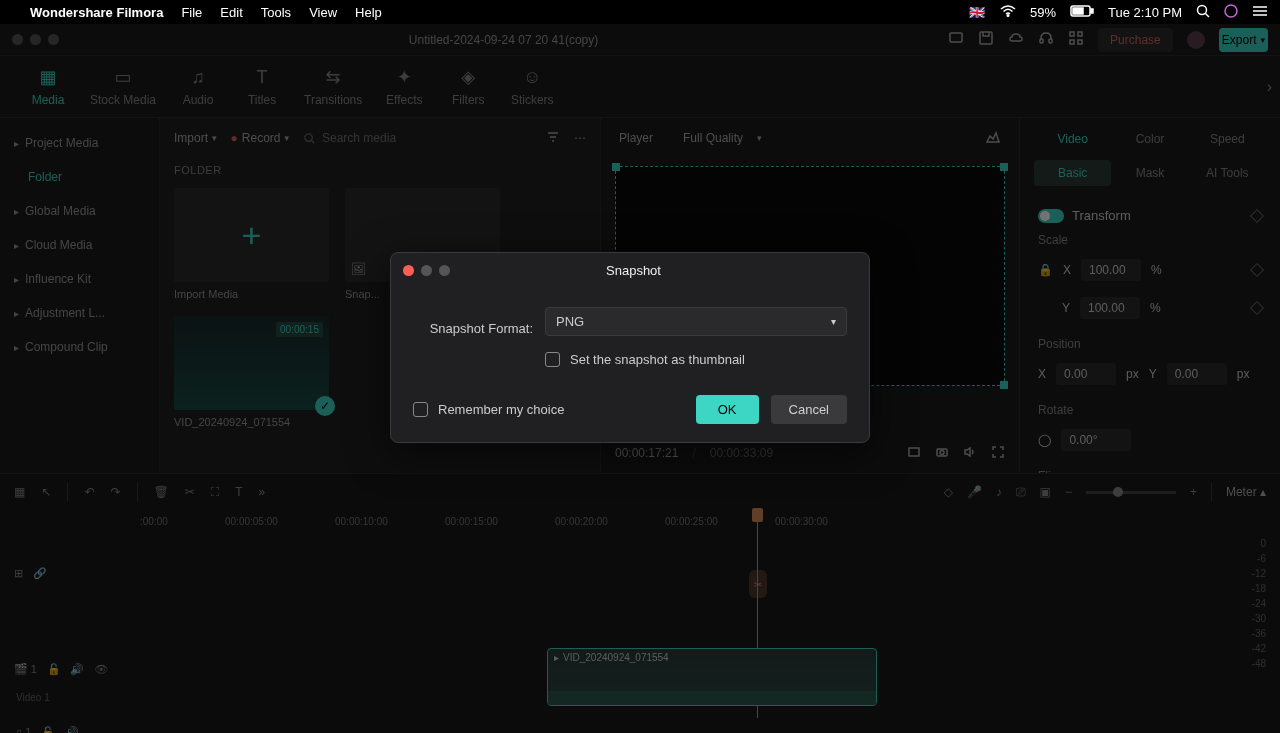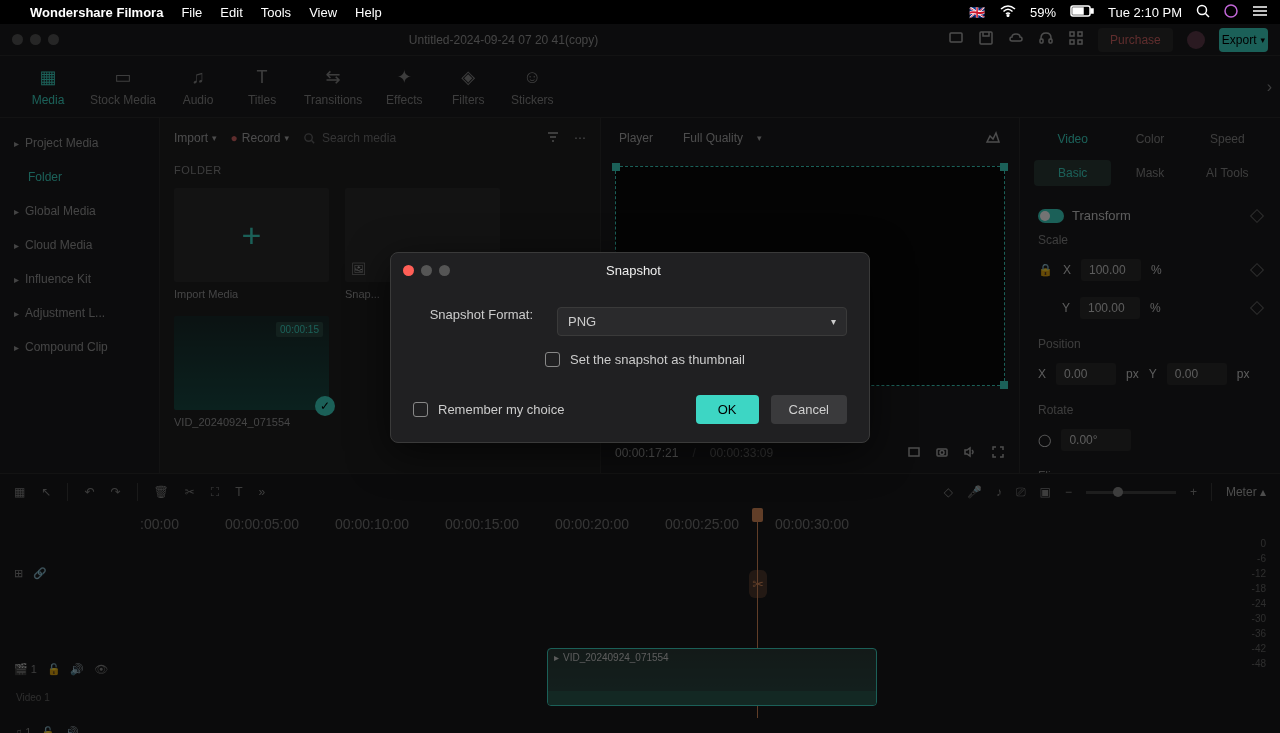--- a/index.html
+++ b/index.html
@@ -85,40 +85,40 @@
 .diamond { width:10px; height:10px; border:1px solid #666; transform:rotate(45deg); margin-left:auto;}
 
 
 .timeline { height: 260px; background: #1a1a1c; border-top: 1px solid #2a2a2a; display:flex; flex-direction:column;}
 .tl-toolbar { height: 36px; display: flex; align-items: center; padding: 0 14px; gap: 16px; color: #888;}
 .tl-toolbar .sep { width:1px; height:18px; background:#3a3a3a;}
 .tl-toolbar .right-group { margin-left:auto; display:flex; gap:14px; align-items:center;}
 .zoom-slider { width:90px; height:3px; background:#444; position:relative;}
 .zoom-slider::after { content:''; position:absolute; width:10px; height:10px; background:#888; border-radius:50%; top:-4px; left:30%;}
 .meter-label { color:#aaa; font-size:12px;}
-.tl-ruler { height:28px; display:flex; padding-left:68px; position:relative; color:#777; font-size:14px;}
+.tl-ruler { height:28px; display:flex; padding-left:68px; position:relative; color:#777; font-size:10px;}
 .tl-ruler .tick { position:absolute; top:6px;}
 .playhead { position:absolute; top:0; bottom:-180px; width:1px; background:#d88a5a; left:757px;}
 .playhead::before { content:''; position:absolute; top:-2px; left:-5px; width:11px; height:14px; background:#d88a5a; border-radius:2px;}
 .cut-marker { position:absolute; top:60px; left:749px; width:18px; height:28px; background:rgba(216,138,90,0.28); border-radius:6px; display:flex; align-items:center; justify-content:center; color:#d88a5a;}
 .tl-tracks { flex:1; position:relative; padding-left:140px;}
 .tl-levels { position:absolute; right:14px; top:0; display:flex; flex-direction:column; gap:4px; color:#666; font-size:10px; text-align:right;}
 .track-labels { position:absolute; left:0; top:0; width:140px; padding:0 14px;}
 .track-row { height:46px; display:flex; align-items:center; gap:10px; color:#888; font-size:11px;}
 .clip { position:absolute; top:110px; left:547px; width:330px; height:58px; background:linear-gradient(#2a3a37,#2a4a44); border:1px solid #3dd6c4; border-radius:4px; overflow:hidden;}
 .clip-label { position:absolute; top:3px; left:6px; color:#ccc; font-size:10px; display:flex; gap:4px; align-items:center;}
 .clip-audio { position:absolute; bottom:0; left:0; right:0; height:14px; background:#2a5a4f;}
 .dialog { position: absolute; top: 252px; left: 390px; width: 480px; background: #202022; border: 1px solid #3a3a3a; border-radius: 8px; z-index: 20; box-shadow: 0 10px 40px rgba(0,0,0,0.6); }
 .dlg-title { height: 34px; display: flex; align-items: center; padding: 0 12px; }
 .dlg-traffic { display: flex; gap: 7px; }
 .dlg-traffic .red { width:11px; height:11px; border-radius:50%; background:#ff5f57;}
 .dlg-traffic .gry { width:11px; height:11px; border-radius:50%; background:#555;}
 .dlg-title-text { flex:1; text-align:center; color:#eee; font-size:13px; font-weight:400; margin-left:-40px;}
 .dlg-body { padding: 12px 22px 6px; }
-.dlg-row { display: flex; align-items: flex-start; padding: 8px 0; gap: 24px; }
+.dlg-row { display: flex; align-items: flex-end; padding: 8px 0; gap: 12px; }
 .dlg-lbl { width: 120px; text-align: right; color: #ccc; font-size: 13px;}
 .dlg-select { flex: 1; background: #2a2a2c; border: 1px solid #3a3a3a; border-radius: 4px; padding: 6px 10px; color: #ccc; font-size: 13px; display:flex; align-items:center;}
 .dlg-select .chev { margin-left:auto; font-size:10px;}
 .dlg-input { flex: 1; background: #2a2a2c; border: 1.5px solid #3dd6c4; border-radius: 4px; padding: 6px 10px; color: #ccc; font-size: 12px; display:flex; align-items:center; gap:6px;}
 .dlg-input span:first-child { flex:1; white-space:nowrap; overflow:hidden;}
 .dlg-change { background: #3a3a3c; border: none; color: #d0d0d0; padding: 7px 14px; border-radius: 4px; font-size: 12px;}
 .dlg-check-row { display: flex; align-items: center; gap: 10px; padding: 8px 0 8px 132px; color:#ccc; font-size:13px;}
 .chk { width:15px; height:15px; border:1.5px solid #888; border-radius:3px;}
 .dlg-footer { display: flex; align-items: center; padding: 14px 22px 18px; }
 .dlg-footer .remember { display:flex; gap:10px; align-items:center; color:#ccc; font-size:13px;}

